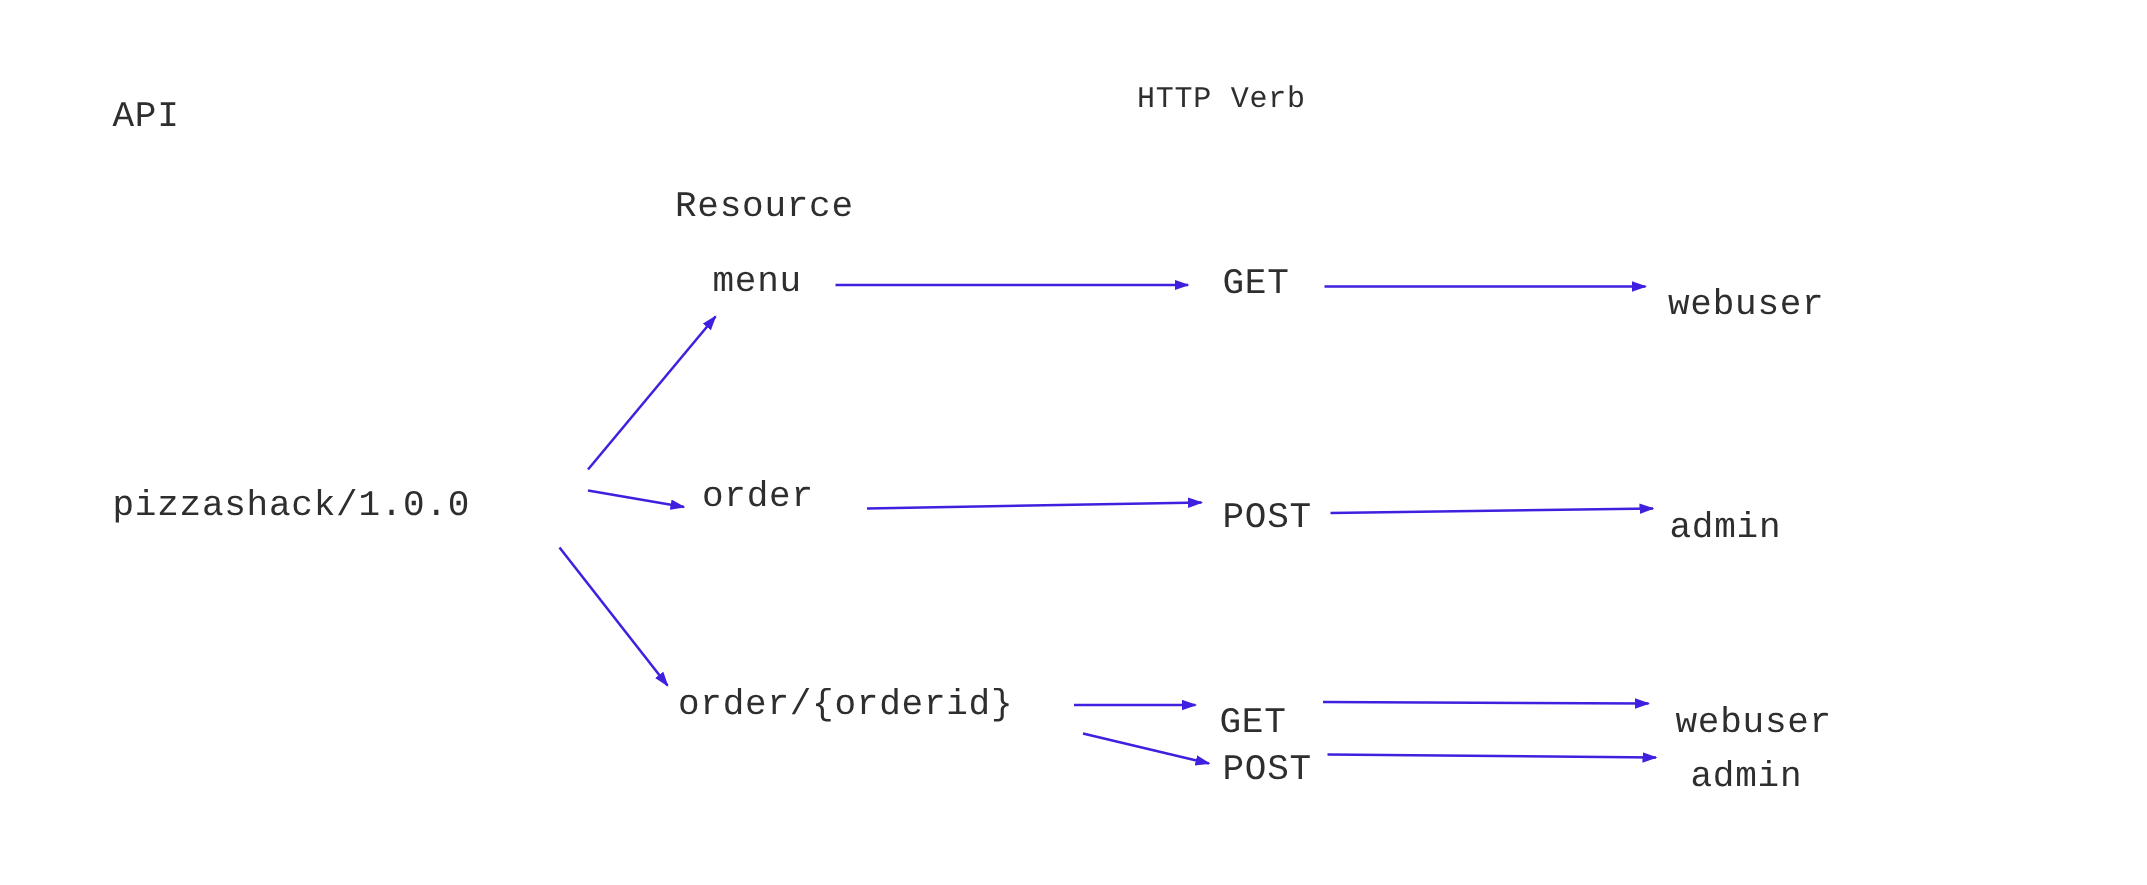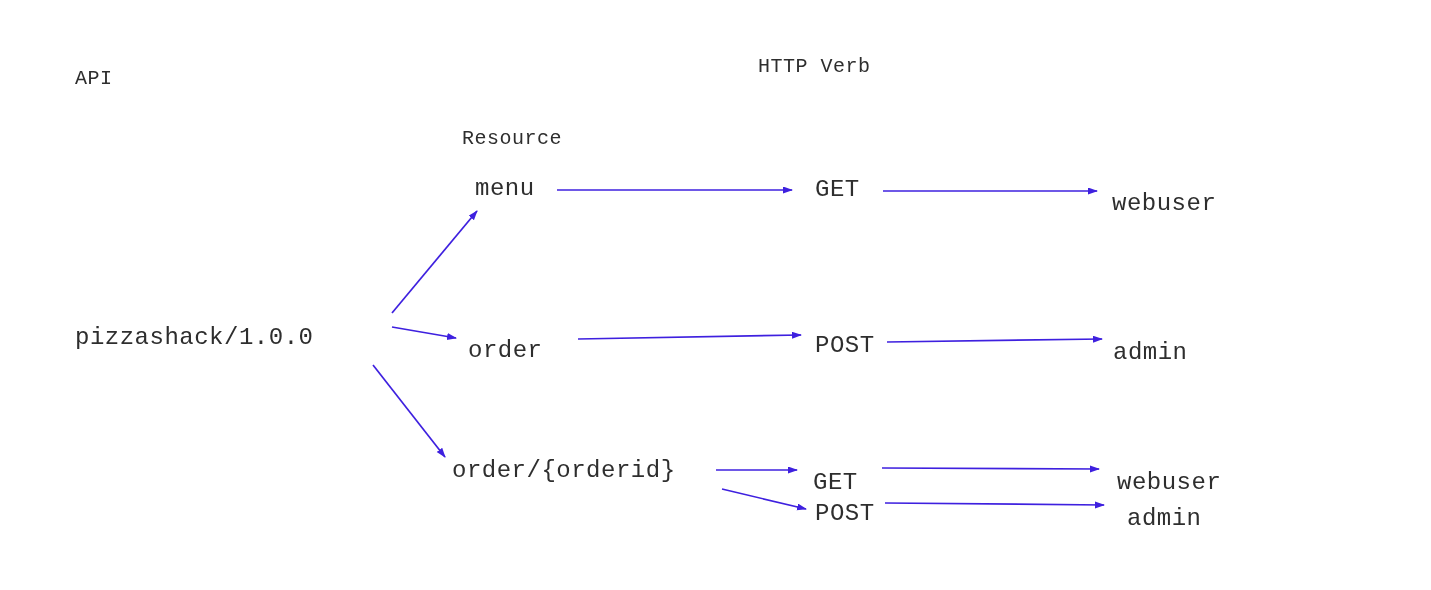--- a/index.html
+++ b/index.html
@@ -17,21 +17,21 @@
   }
   .label {
     position: absolute;
     white-space: pre;
     font-size: 24px;
     line-height: 28px;
     color: #2e2e2e;
     letter-spacing: 0.5px;
   }
   .header {
-    font-size: 20px;
+    font-size: 24px;
     line-height: 34px;
   }
   .header.small {
     font-size: 20px;
     line-height: 24px;
   }
   #edges-layer {
     position: absolute;
     left: 0;
     top: 0;
@@ -59,32 +59,32 @@
     <line x1="578" y1="339" x2="801" y2="335" stroke="#3e20df" stroke-width="1.7" marker-end="url(#ah)"></line>
     <line x1="887" y1="342" x2="1102" y2="339" stroke="#3e20df" stroke-width="1.7" marker-end="url(#ah)"></line>
     <line x1="716" y1="470" x2="797" y2="470" stroke="#3e20df" stroke-width="1.7" marker-end="url(#ah)"></line>
     <line x1="722" y1="489" x2="806" y2="509" stroke="#3e20df" stroke-width="1.7" marker-end="url(#ah)"></line>
     <line x1="882" y1="468" x2="1099" y2="469" stroke="#3e20df" stroke-width="1.7" marker-end="url(#ah)"></line>
     <line x1="885" y1="503" x2="1104" y2="505" stroke="#3e20df" stroke-width="1.7" marker-end="url(#ah)"></line>
   </svg>
 
   <div class="label header" style="left: 75px; top: 62px;">API</div>
 
-  <div class="label header" style="left: 462px; top: 54px;">
+  <div class="label header" style="left: 450px; top: 54px;">
     <span style="display:block">Resource</span>
   </div>
 
   <div class="label header small" style="left: 758px; top: 55px;">HTTP Verb</div>
 
 
   <div class="label" style="left: 75px; top: 324px;">pizzashack/1.0.0</div>
 
   <div class="label" style="left: 475px; top: 175px;">menu</div>
 
-  <div class="label" style="left: 468px; top: 337px;">order</div>
+  <div class="label" style="left: 468px; top: 318px;">order</div>
 
   <div class="label" style="left: 452px; top: 457px;">order/{orderid}</div>
 
   <div class="label" style="left: 815px; top: 176px;">GET</div>
 
   <div class="label" style="left: 815px; top: 332px;">POST</div>
 
   <div class="label" style="left: 813px; top: 469px;">GET</div>
 
   <div class="label" style="left: 815px; top: 500px;">POST</div>

